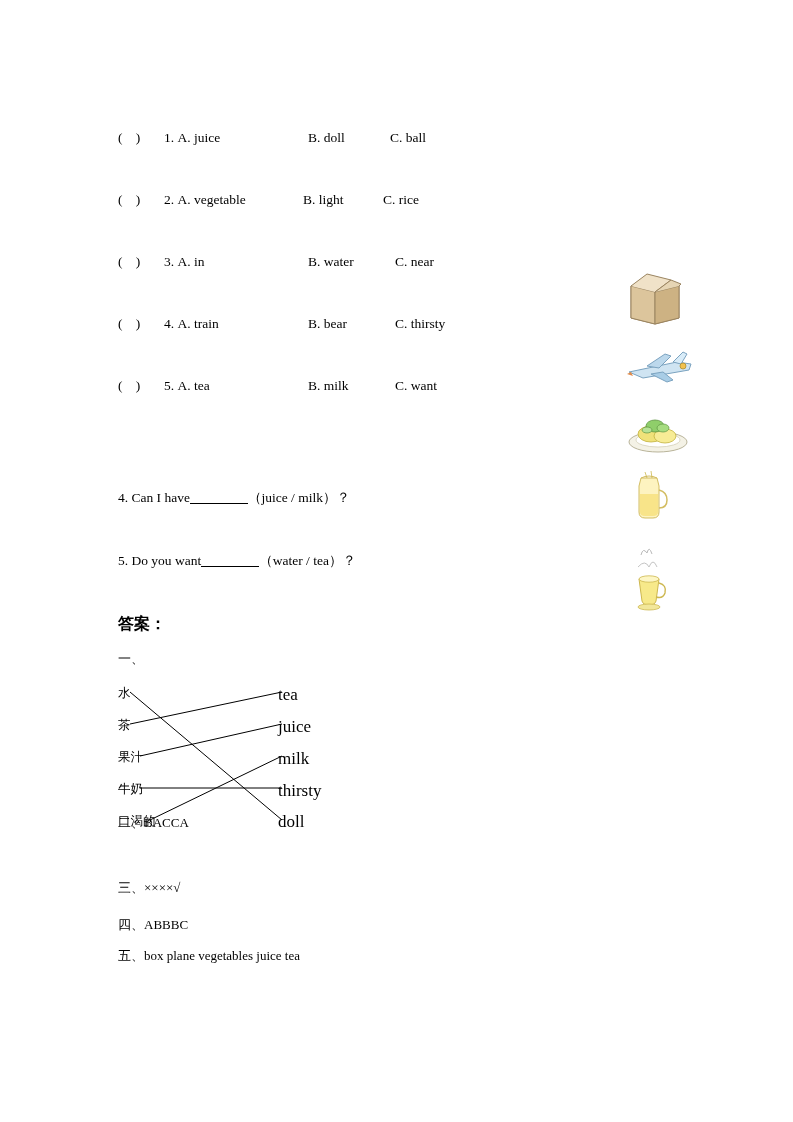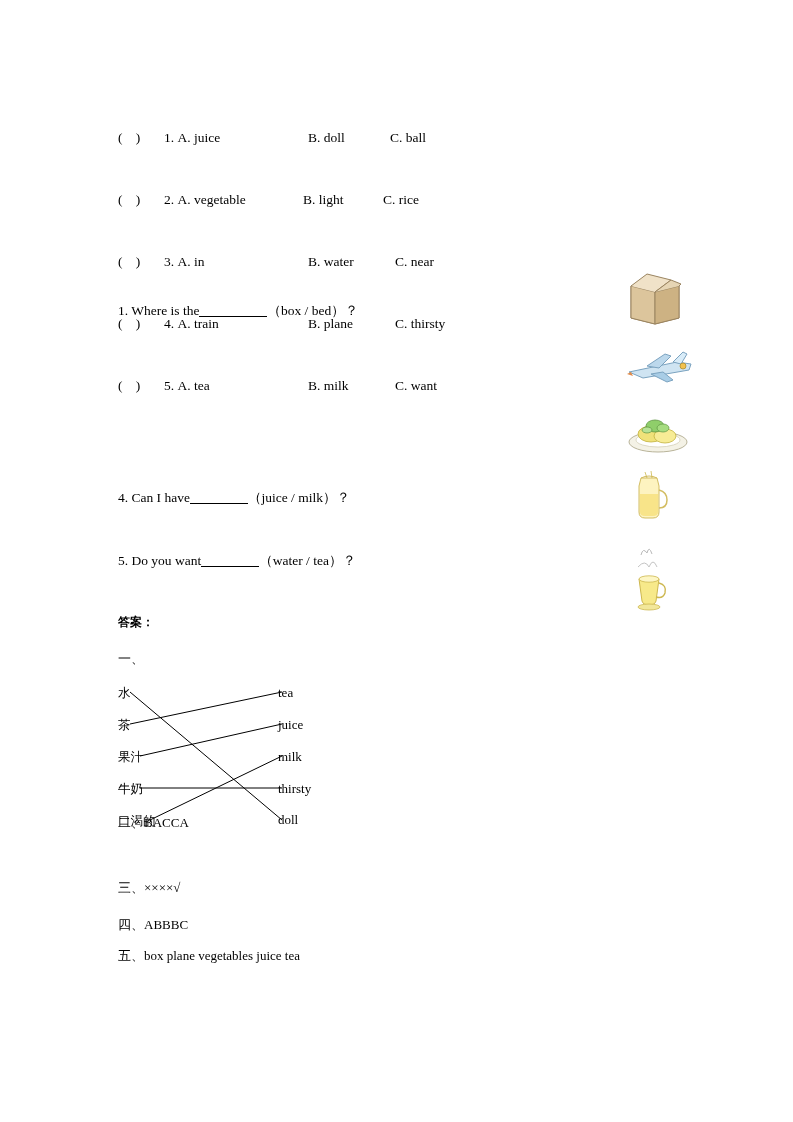--- a/index.html
+++ b/index.html
@@ -74,40 +74,40 @@
     position: absolute;
     left: 625px;
   }
 
   
   .ans-title {
     position: absolute;
     left: 118px;
     top: 614px;
     font-family: "DejaVu Sans", sans-serif;
-    font-size: 12px;
+    font-size: 16px;
     font-weight: bold;
   }
   .ans-line {
     position: absolute;
     left: 118px;
     font-size: 13px;
     font-family: "Liberation Serif", serif;
     white-space: nowrap;
   }
   .match-left {
     position: absolute;
     left: 118px;
     font-size: 12.5px;
     font-family: "DejaVu Sans", sans-serif;
   }
   .match-right {
     position: absolute;
     left: 278px;
-    font-size: 13px;
+    font-size: 17px;
     font-family: "Liberation Serif", serif;
   }
   .match-svg {
     position: absolute;
     left: 110px;
     top: 680px;
   }
 </style>
 </head>
 <body>
@@ -133,36 +133,33 @@
     <div class="mc-row" style="top:62px">
       <span class="mc-paren">(  )</span><span>3.</span>
       <span class="mc-a">A. in</span>
       <span class="mc-b" style="left:190px">B. water</span>
       <span class="mc-c" style="left:277px">C. near</span>
     </div>
 
     <div class="mc-row" style="top:93px">
       <span class="mc-paren">(  )</span><span>4.</span>
       <span class="mc-a">A. train</span>
-      <span class="mc-b" style="left:190px">B. plane</span>
+      <span class="mc-b" style="left:190px">B. bear</span>
       <span class="mc-c" style="left:277px">C. thirsty</span>
     </div>
 
     <div class="mc-row" style="top:124px">
       <span class="mc-paren">(  )</span><span>5.</span>
       <span class="mc-a">A. tea</span>
       <span class="mc-b" style="left:190px">B. milk</span>
       <span class="mc-c" style="left:277px">C. want</span>
     </div>
   </div>
 
 
-  <div class="fill-row" style="top:302px">
-    <span>1. Where is the</span><span class="blank" style="width:68px"></span><span>（box / bed）？</span>
-  </div>
 
 
 
   <div class="fill-row" style="top:489px">
     <span>4. Can I have</span><span class="blank" style="width:58px"></span><span>（juice / milk）？</span>
   </div>
 
   <div class="fill-row" style="top:552px">
     <span>5. Do you want</span><span class="blank" style="width:58px"></span><span>（water / tea）？</span>
   </div>

